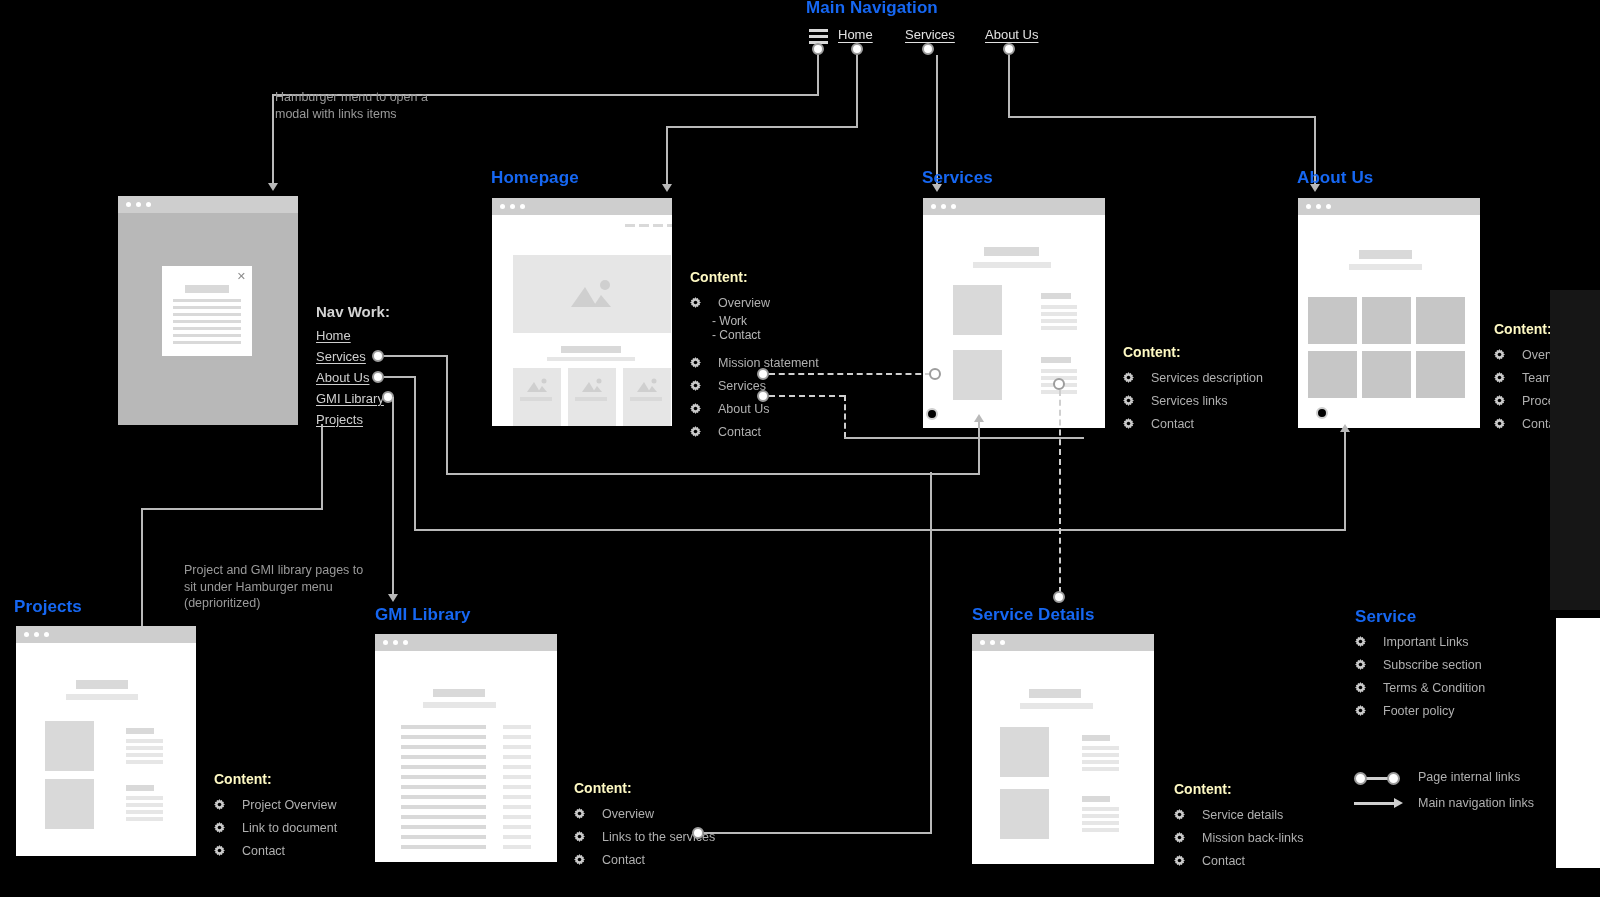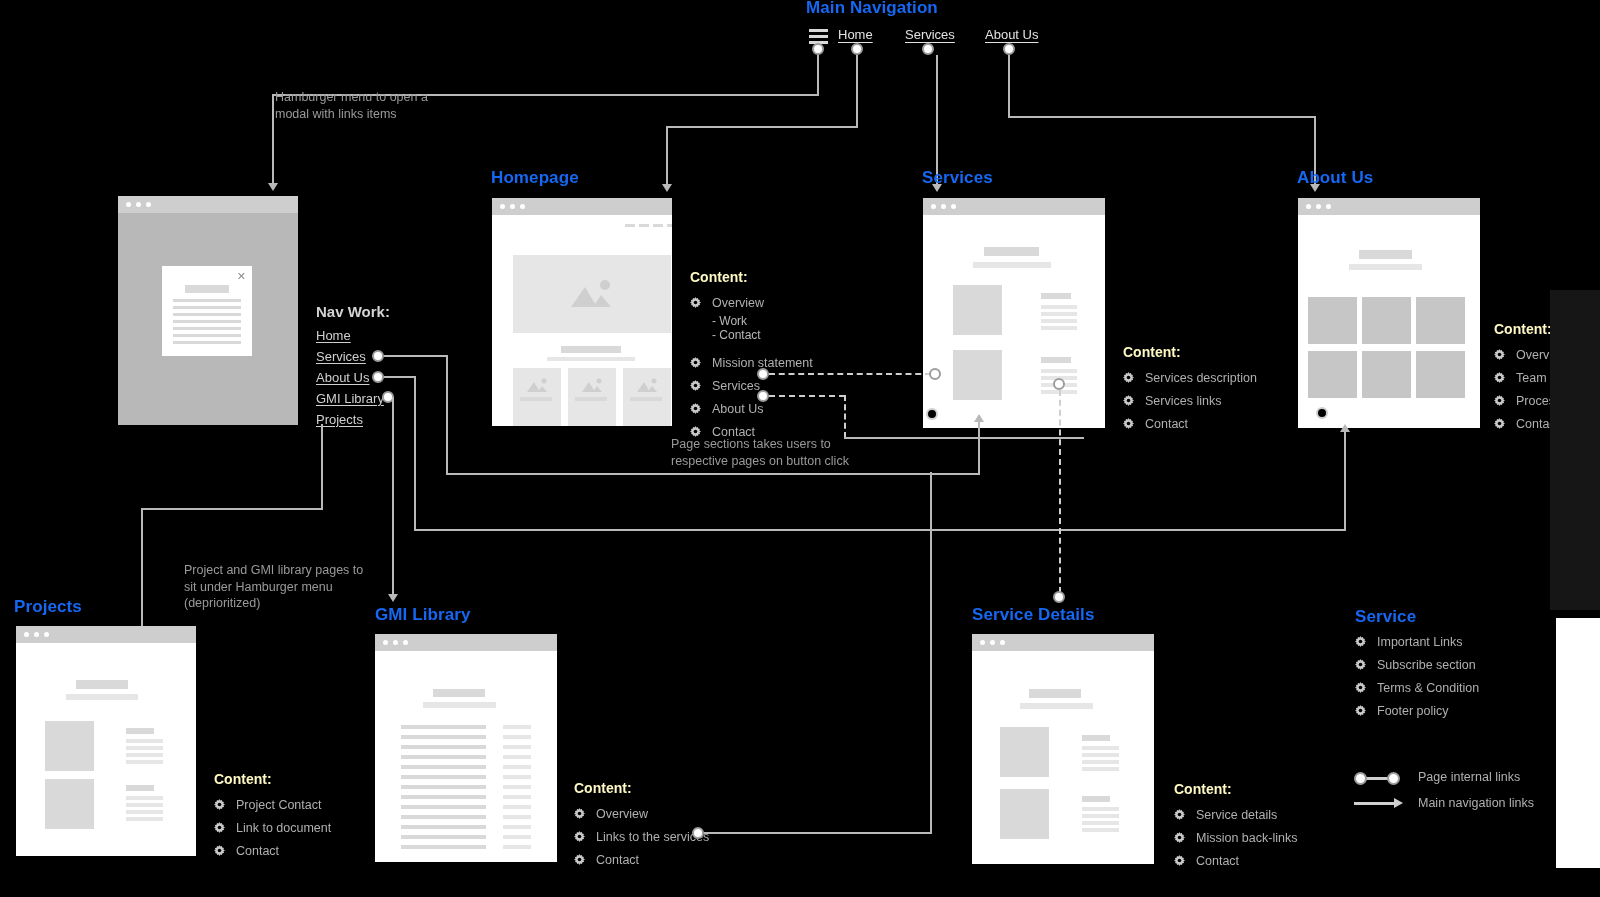--- a/index.html
+++ b/index.html
@@ -19,21 +19,21 @@
   }
   .note {
     color: #9a9a9a; font-size: 12.5px; line-height: 16.5px;
     white-space: pre-line;
   }
   .content-title {
     color: #fef9c3; font-weight: bold; font-size: 14px;
   }
   .clist { list-style: none; }
   .clist li {
-    display: flex; align-items: center; gap: 11px;
+    display: flex; align-items: center; gap: 17px;
     color: #b0b0b0; font-size: 12.5px; height: 23px;
     white-space: nowrap;
   }
   .clist li.sub { padding-left: 22px; height: 14px; font-size: 12px; color:#b9b9b9;}
   .gear { width:11px; height:11px; flex:0 0 11px; display:block; }
   .navlinks-title { color:#d4d4d4; font-weight:bold; font-size:15px; }
   .navlink {
     color:#cfcfcf; font-size:13px; text-decoration: underline;
     text-underline-offset: 2px; white-space: nowrap; display:block;
   }
@@ -316,22 +316,20 @@
   <div class="dhline" style="left:769px; top:373px; width:162px;"></div>
   <div class="knob" style="left:929px; top:368px;"></div>
 
   <div class="knob" style="left:757px; top:390px;"></div>
   <div class="dhline" style="left:769px; top:395px; width:76px;"></div>
   <div class="dvline" style="left:844px; top:395px; height:43px;"></div>
   <div class="hline" style="left:844px; top:437px; width:240px;"></div>
   <div class="knob-o" style="left:926px; top:408px;"></div>
   <div class="knob-o" style="left:1316px; top:407px;"></div>
 
-  <div class="abs note" style="left:671px; top:436px; width:300px;">Page sections takes users to
-respective pages on button click</div>
 
   <div class="abs" style="left:1123px; top:344px;">
     <div class="content-title">Content:</div>
     <ul class="clist" style="margin-top:6px;">
       <li>
         <svg class="gear" viewBox="0 0 16 16">
             <path fill="#c9c9c9" d="M8 0l1.2 2.1 2.3-.7.5 2.4 2.4.5-.7 2.3L16 8l-2.1 1.2.7 2.3-2.4.5-.5 2.4-2.3-.7L8 16l-1.2-2.1-2.3.7-.5-2.4-2.4-.5.7-2.3L0 8l2.1-1.2-.7-2.3 2.4-.5.5-2.4 2.3.7z"></path>
             <circle cx="8" cy="8" r="2.6" fill="#000"></circle>
           </svg>
         <span>Services description</span>
@@ -486,21 +484,21 @@
 
 
   <div class="abs" style="left:214px; top:771px;">
     <div class="content-title">Content:</div>
     <ul class="clist" style="margin-top:6px;">
       <li>
         <svg class="gear" viewBox="0 0 16 16">
             <path fill="#c9c9c9" d="M8 0l1.2 2.1 2.3-.7.5 2.4 2.4.5-.7 2.3L16 8l-2.1 1.2.7 2.3-2.4.5-.5 2.4-2.3-.7L8 16l-1.2-2.1-2.3.7-.5-2.4-2.4-.5.7-2.3L0 8l2.1-1.2-.7-2.3 2.4-.5.5-2.4 2.3.7z"></path>
             <circle cx="8" cy="8" r="2.6" fill="#000"></circle>
           </svg>
-        <span>Project Contact</span>
+        <span>Project Overview</span>
       </li>
       <li>
         <svg class="gear" viewBox="0 0 16 16">
             <path fill="#c9c9c9" d="M8 0l1.2 2.1 2.3-.7.5 2.4 2.4.5-.7 2.3L16 8l-2.1 1.2.7 2.3-2.4.5-.5 2.4-2.3-.7L8 16l-1.2-2.1-2.3.7-.5-2.4-2.4-.5.7-2.3L0 8l2.1-1.2-.7-2.3 2.4-.5.5-2.4 2.3.7z"></path>
             <circle cx="8" cy="8" r="2.6" fill="#000"></circle>
           </svg>
         <span>Link to document</span>
       </li>
       <li>
         <svg class="gear" viewBox="0 0 16 16">

